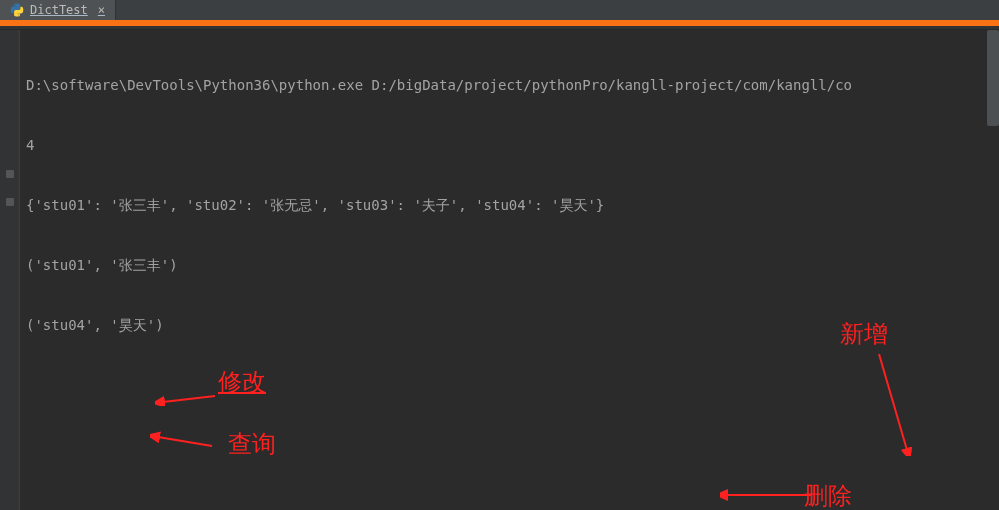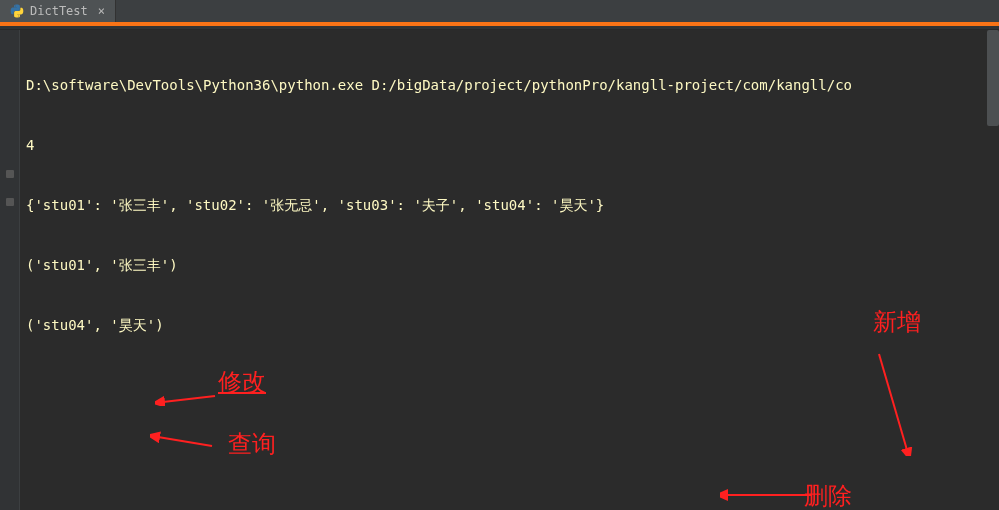--- a/index.html
+++ b/index.html
@@ -10,21 +10,22 @@
       color: #a9b7c6;
       width: 999px;
       height: 510px;
       overflow: hidden;
     }
     .window { display: flex; flex-direction: column; height: 100%; }
     .tabbar {
       background: #3c3f41;
       display: flex; align-items: center;
       height: 26px;
-      border-bottom: 4px solid #f97316;
+      border-bottom: 6px solid #f97316;
+      text-decoration: underline;
     }
     .tab {
       background: #4e5254;
       display: flex; align-items: center; gap: 6px;
       padding: 0 10px; height: 100%;
       border-right: 1px solid #323232;
     }
     .tab-icon { width: 14px; height: 14px; position: relative; }
     .tab-icon svg { display:block; }
     .tab-label { color: #bbbbbb; font-size: 12px; }
@@ -37,21 +38,21 @@
     }
     .gutter-dot {
       width:8px; height:8px; border-radius:1px; background:#555; margin-top:140px;
     }
     .gutter-dot2 {
       width:8px; height:8px; border-radius:1px; background:#555; margin-top:20px;
     }
     .console {
       flex:1; padding: 10px 24px 6px 6px; line-height: 30px;
       white-space: pre; overflow:hidden;
-      color:#fef9c3;
+      color:#a3a3a3;
     }
     .console .line { height:30px; }
     .anno {
       position:absolute; color:#ff2020; font-family: "SimSun","Songti SC",serif;
       font-size: 24px;
     }
     .arrow { position:absolute; }
     .scrollbar-thumb{
       position:absolute; right:0; top:0; width:12px; height:96px;
       background:#4d5052; border-radius:2px;
@@ -108,20 +109,20 @@
     <div class="anno" style="left:218px;top:336px;text-decoration:underline;">修改</div>
 
     <svg class="arrow" style="left:150px;top:398px;" width="70" height="24">
       <line x1="62" y1="18" x2="8" y2="9" stroke="#ff2020" stroke-width="2" marker-end="url(#ah1)"></line>
     </svg>
     <div class="anno" style="left:228px;top:398px;">查询</div>
 
     <svg class="arrow" style="left:855px;top:320px;" width="60" height="106">
       <line x1="24" y1="4" x2="52" y2="100" stroke="#ff2020" stroke-width="2" marker-end="url(#ah1)"></line>
     </svg>
-    <div class="anno" style="left:840px;top:276px;margin-left:33px;">新增</div>
+    <div class="anno" style="left:840px;top:288px;">新增</div>
 
     <svg class="arrow" style="left:720px;top:441px;" width="100" height="34">
       <line x1="92" y1="24" x2="6" y2="24" stroke="#ff2020" stroke-width="2" marker-end="url(#ah1)"></line>
     </svg>
     <div class="anno" style="left:804px;top:450px;">删除</div>
   </div>
 </div>
 
 </body></html>

